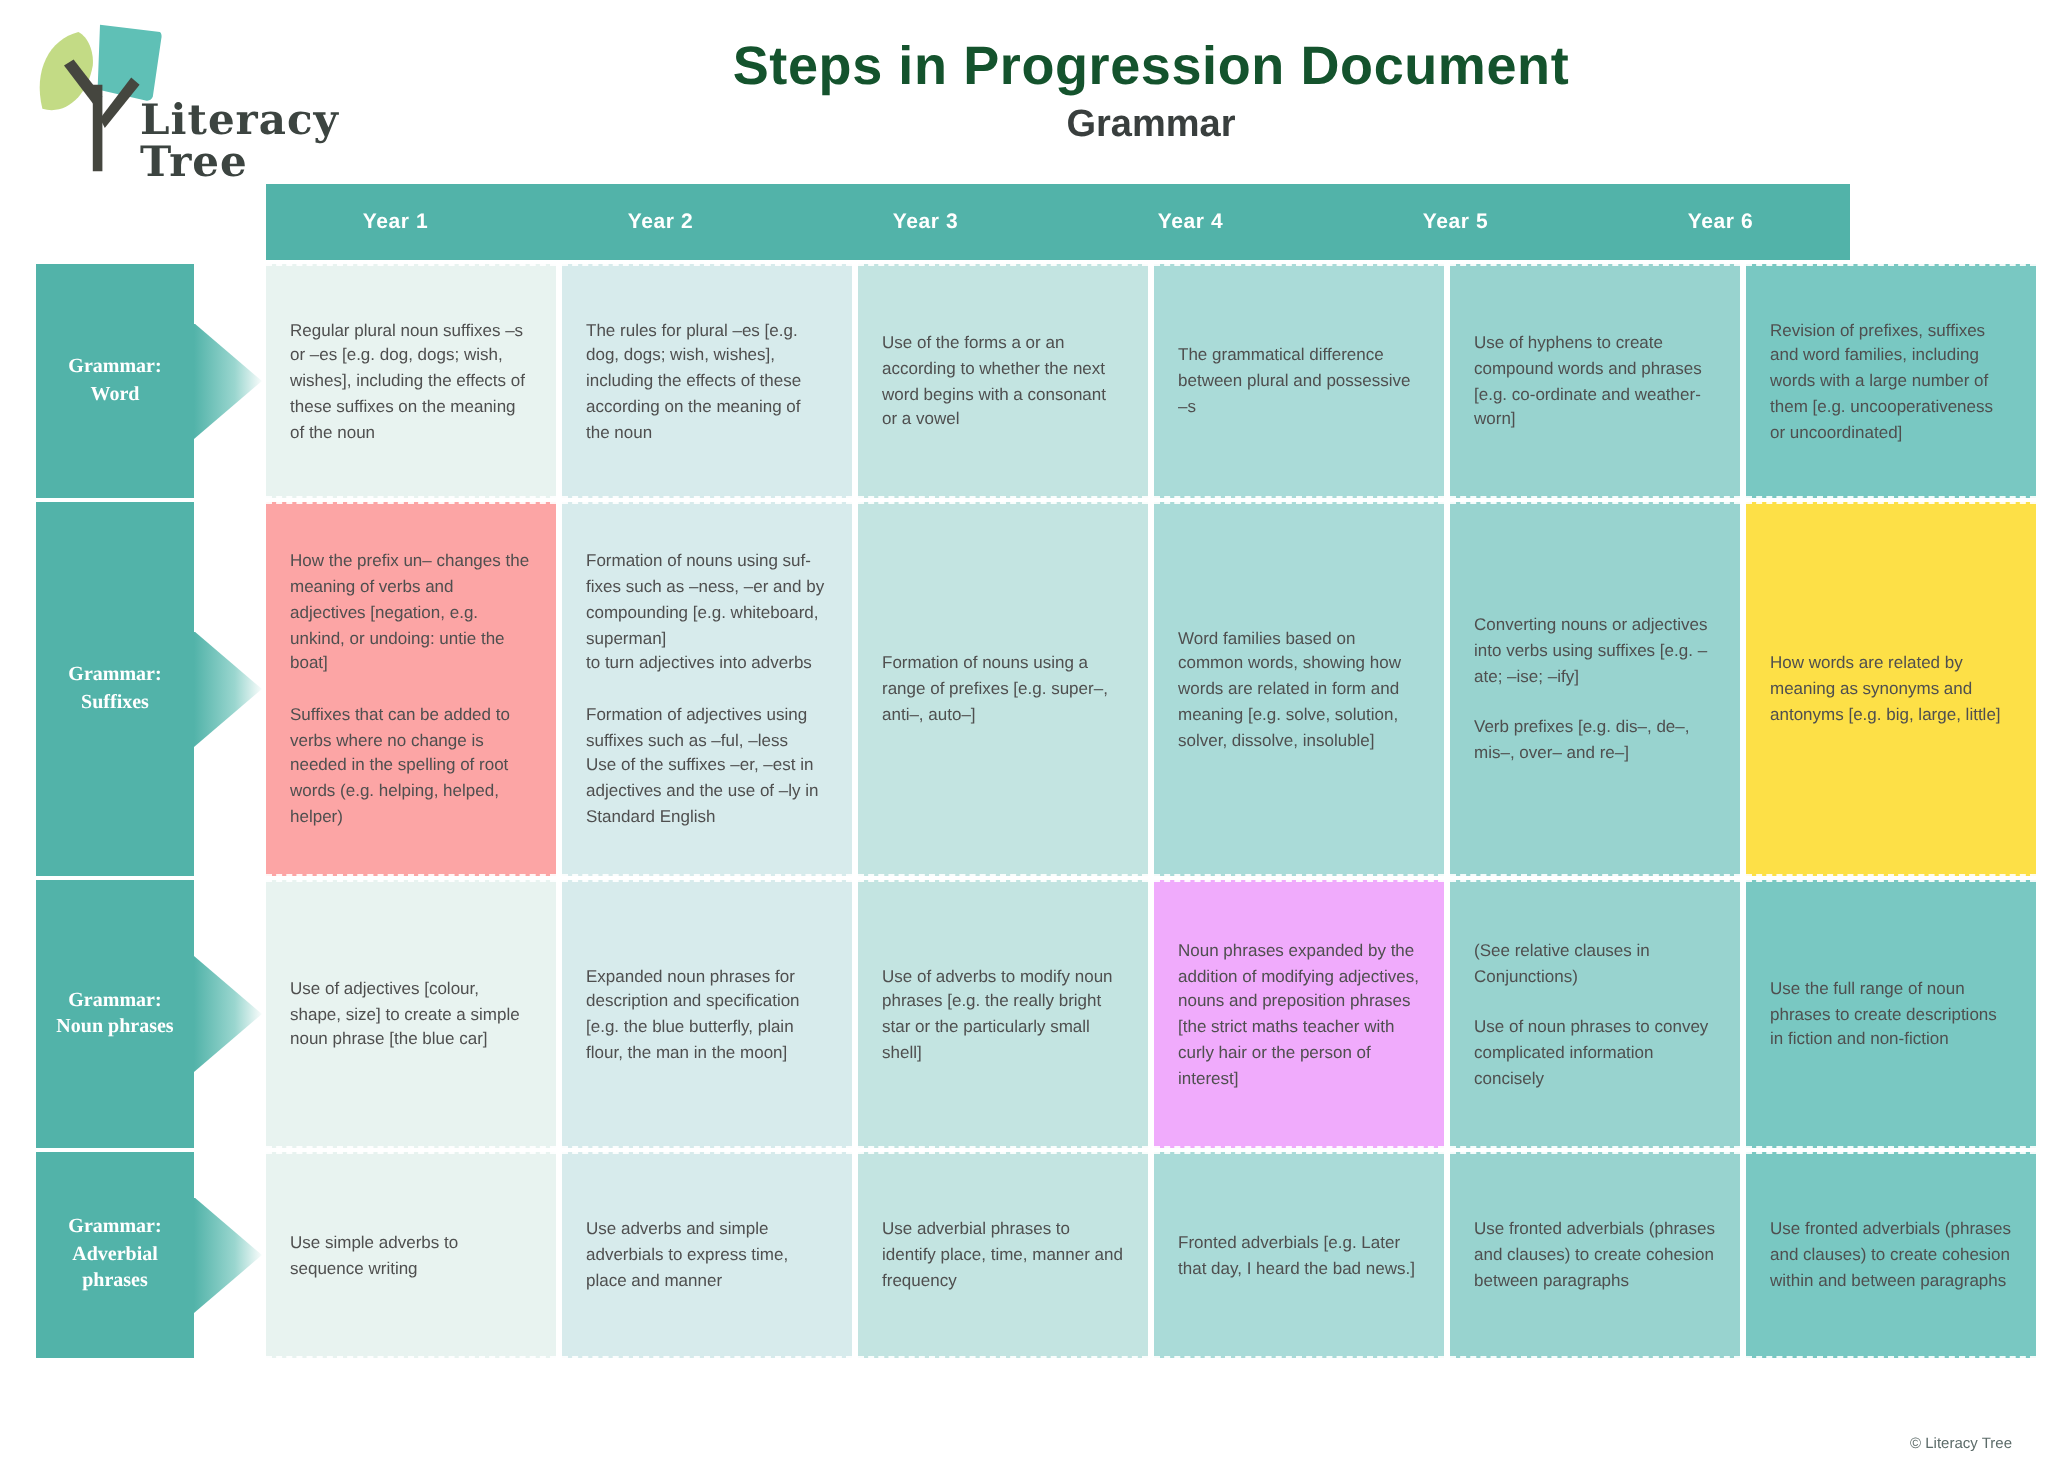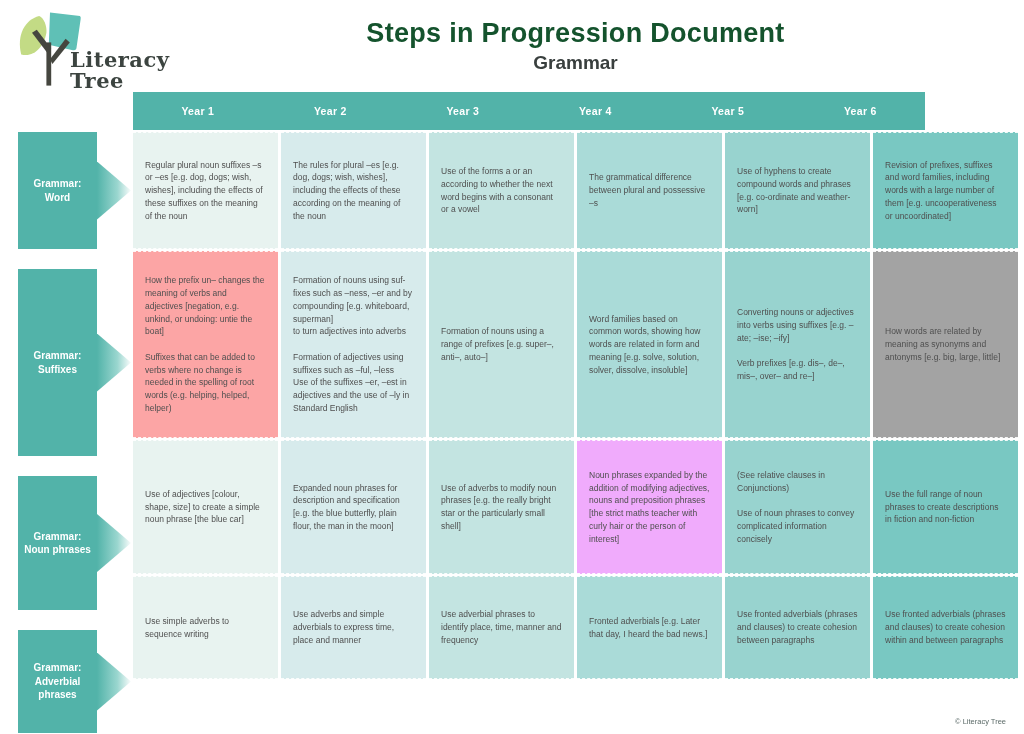--- a/index.html
+++ b/index.html
@@ -16,21 +16,21 @@
   .titles h2{margin:3px 0 0 0;font-size:19px;font-weight:700;color:#393f3e;}
 
   
   .colheads{position:absolute;left:133px;top:92px;width:792px;height:38px;
             display:grid;grid-template-columns:repeat(6,1fr);column-gap:3px;}
   .colhead{display:flex;align-items:center;justify-content:center;color:#ffffff;
            font-size:10.5px;font-weight:700;letter-spacing:0.3px;}
 
   
   .rail{position:absolute;left:18px;top:132px;width:79px;display:grid;
-        grid-template-rows:117px 187px 134px 103px;row-gap:20px;}
+        grid-template-rows:117px 187px 134px 103px;row-gap:2px;font-family:Liberation Serif, serif;}
   .rail-cell{position:relative;display:flex;align-items:center;justify-content:center;
              color:#ffffff;font-size:10px;font-weight:700;text-align:center;
              white-space:pre-line;line-height:1.35;padding:0 6px;}
   .arrow{position:absolute;right:-34px;top:50%;transform:translateY(-50%);
          width:34px;height:58px;clip-path:polygon(0 0,100% 50%,0 100%);
          background:linear-gradient(90deg,#52b3a9 0%,#9ad6cf 60%,rgba(234,245,243,0.25) 100%);}
 
   
   .grid{position:absolute;left:133px;top:132px;width:885px;display:grid;
         grid-template-columns:repeat(6,1fr);grid-template-rows:117px 187px 134px 103px;
@@ -98,21 +98,21 @@
       <div class="cell" style="background: rgb(215, 235, 236);">Formation of nouns using suf-fixes such as –ness, –er and by compounding [e.g. whiteboard, superman]
 to turn adjectives into adverbs
 
 Formation of adjectives using suffixes such as –ful, –less
 Use of the suffixes –er, –est in adjectives and the use of –ly in Standard English</div>
       <div class="cell" style="background: rgb(195, 228, 225);">Formation of nouns using a range of prefixes [e.g. super–, anti–, auto–]</div>
       <div class="cell" style="background: rgb(170, 219, 216);">Word families based on common words, showing how words are related in form and meaning [e.g. solve, solution, solver, dissolve, insoluble]</div>
       <div class="cell" style="background: rgb(152, 211, 207);">Converting nouns or adjectives into verbs using suffixes [e.g. –ate; –ise; –ify]
 
 Verb prefixes [e.g. dis–, de–, mis–, over– and re–]</div>
-      <div class="cell" style="background: #a3a3a3;">How words are related by meaning as synonyms and antonyms [e.g. big, large, little]</div>
+      <div class="cell" style="background: #fde047;">How words are related by meaning as synonyms and antonyms [e.g. big, large, little]</div>
       <div class="cell" style="background: rgb(232, 243, 240);">Use of adjectives [colour, shape, size] to create a simple noun phrase [the blue car]</div>
       <div class="cell" style="background: rgb(215, 235, 236);">Expanded noun phrases for description and specification [e.g. the blue butterfly, plain flour, the man in the moon]</div>
       <div class="cell" style="background: rgb(195, 228, 225);">Use of adverbs to modify noun phrases [e.g. the really bright star or the particularly small shell]</div>
       <div class="cell" style="background: #f0abfc;">Noun phrases expanded by the addition of modifying adjectives, nouns and preposition phrases [the strict maths teacher with curly hair or the person of interest]</div>
       <div class="cell" style="background: rgb(152, 211, 207);">(See relative clauses in Conjunctions)
 
 Use of noun phrases to convey complicated information concisely</div>
       <div class="cell" style="background: rgb(121, 200, 194);">Use the full range of noun phrases to create descriptions in fiction and non-fiction</div>
       <div class="cell" style="background: rgb(232, 243, 240);">Use simple adverbs to sequence writing</div>
       <div class="cell" style="background: rgb(215, 235, 236);">Use adverbs and simple adverbials to express time, place and manner</div>

